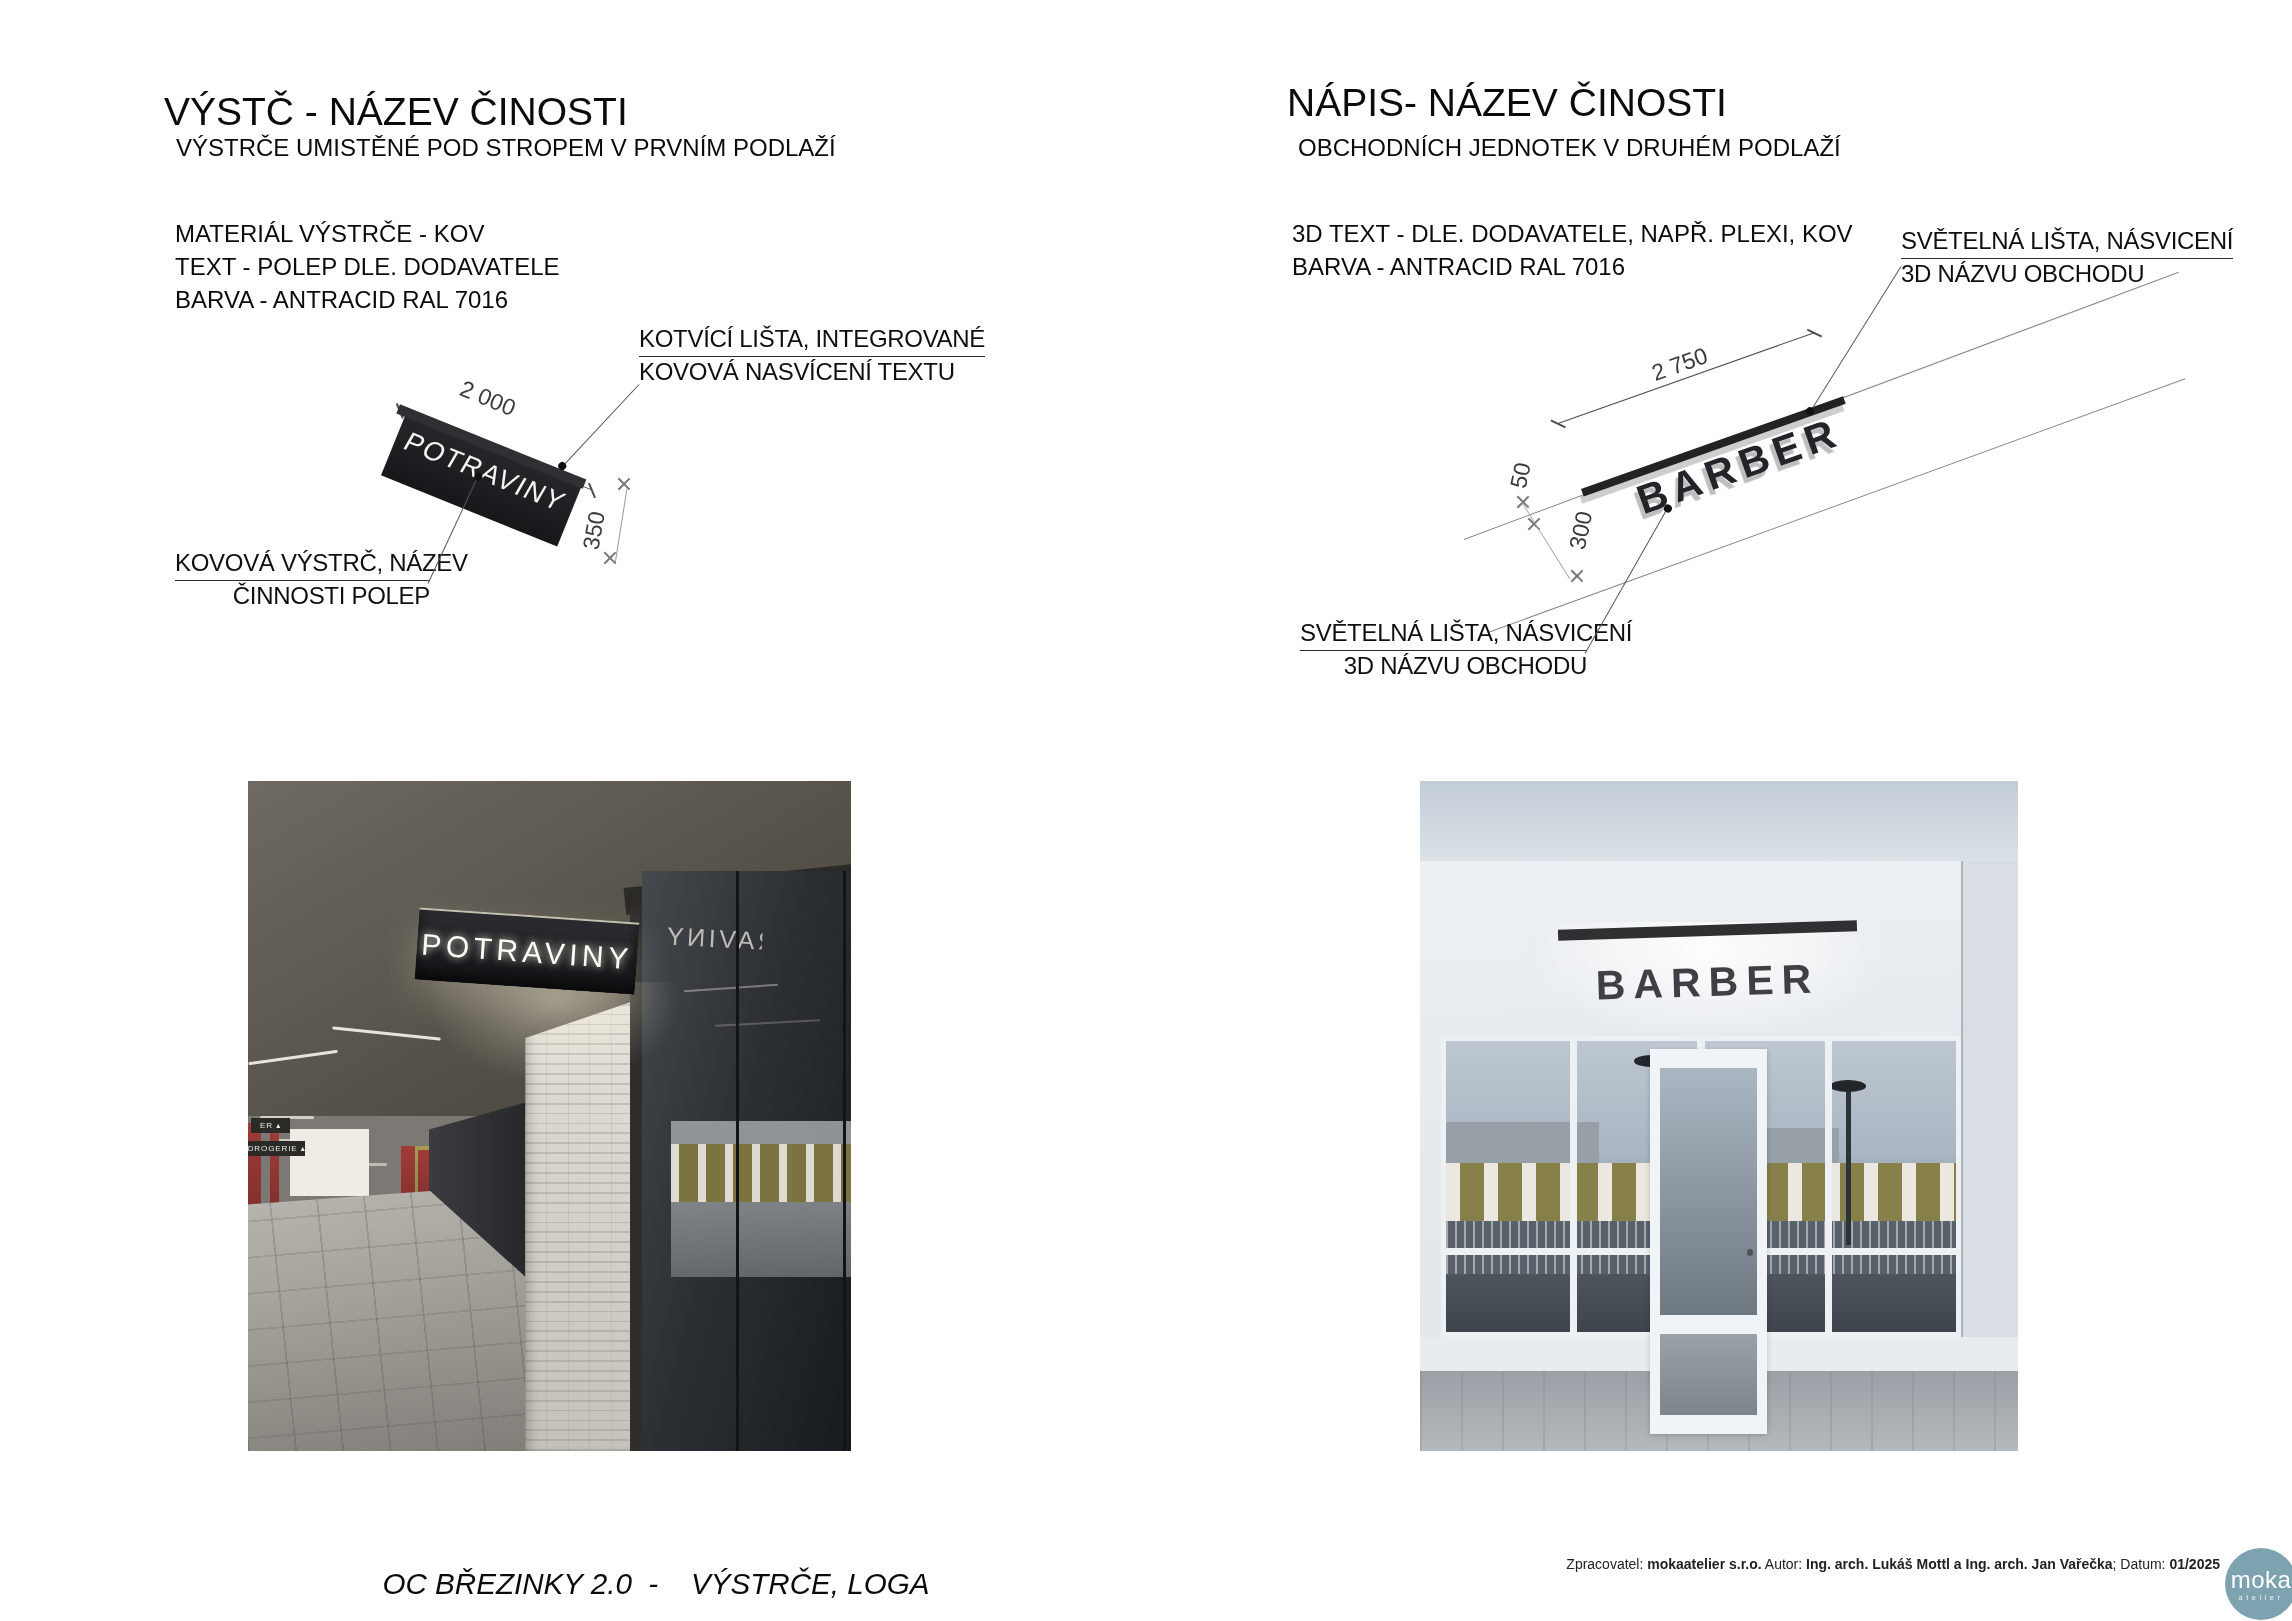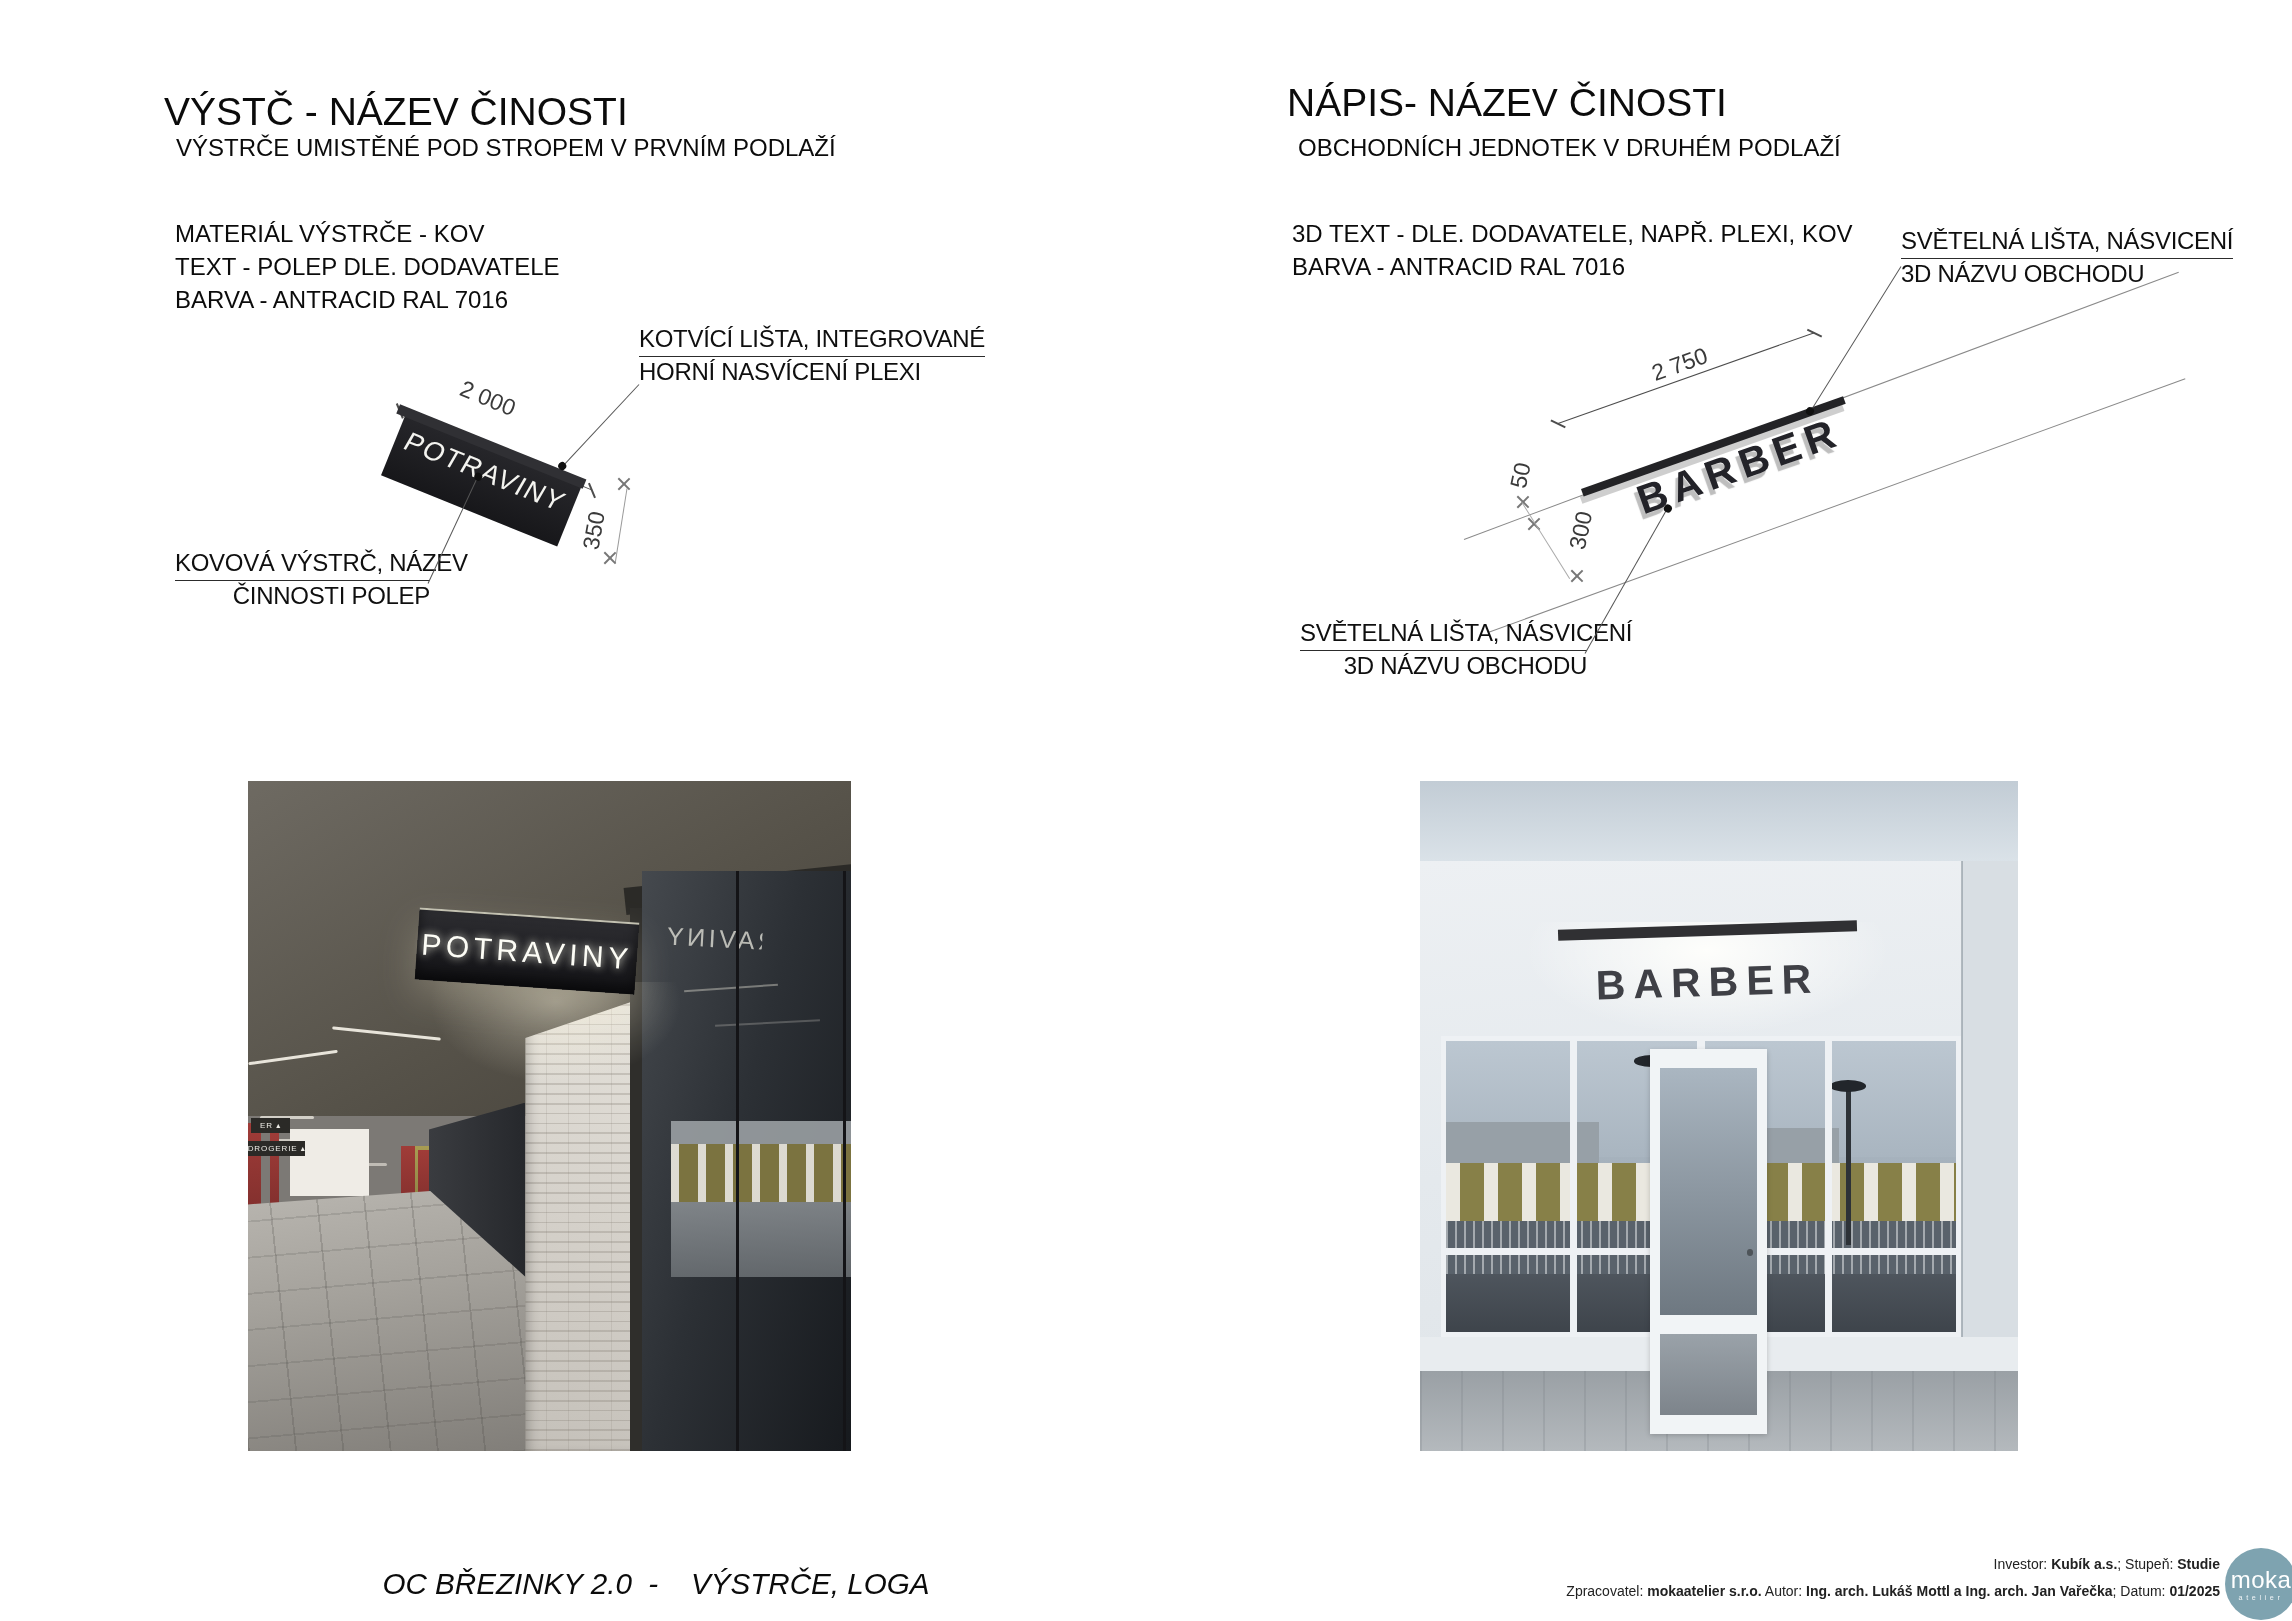--- a/index.html
+++ b/index.html
@@ -148,21 +148,21 @@
       <div class="sign-word">POTRAVINY</div>
     </div>
 
     <div class="thin-line" style="left:627px;top:488px;width:75px;transform:rotate(99deg);border-color:#9a9a9a;"></div>
     <div class="xtick" style="left:616px;top:476px;"></div>
     <div class="xtick" style="left:602px;top:550px;"></div>
     <div class="dim-label" style="left:575px;top:517px;transform:rotate(-80deg);">350</div>
 
     <div class="abs callout" style="left:639px;top:324px;">
       <span class="l1">KOTVÍCÍ LIŠTA, INTEGROVANÉ</span>
-      <span>HORNÍ NASVÍCENÍ PLEXI</span>
+      <span>KOVOVÁ NASVÍCENÍ TEXTU</span>
     </div>
     <div class="leader dot" style="left:639px;top:384px;width:112px;transform:rotate(133deg);"></div>
 
     <div class="abs callout align-r" style="left:175px;top:548px;width:255px;">
       <span class="l1">KOVOVÁ VÝSTRČ, NÁZEV</span>
       <span>ČINNOSTI POLEP</span>
     </div>
     <div class="leader dot" style="left:428px;top:583px;width:118px;transform:rotate(-65deg);"></div>
   </div>
 
@@ -288,21 +288,20 @@
     <div class="door">
       <div class="dg"></div>
       <div class="dp"></div>
       <div class="dh"></div>
     </div>
   </div>
 
   <div class="abs sheet-title" style="left:298px;top:1567px;width:716px;font-style:italic;">OC BŘEZINKY 2.0  -    VÝSTRČE, LOGA</div>
 
   <div class="abs credits" style="right:73px;top:1551px;">
-    <div><span>Investor: </span><span style="font-weight: bold;">Kubík a.s.</span><span>; Stupeň: </span><span style="font-weight: bold;">Studie</span></div>
     <div><span>Zpracovatel: </span><span style="font-weight: bold; text-align: center;">mokaatelier s.r.o.</span><span> Autor: </span><span style="font-weight: bold;">Ing. arch. Lukáš Mottl a Ing. arch. Jan Vařečka</span><span>; Datum: </span><span style="font-weight: bold;">01/2025</span></div>
   </div>
 
   <div class="abs logo">
     <div class="lg1">moka</div>
     <div class="lg2">atelier</div>
   </div>
 
 </div>
 

